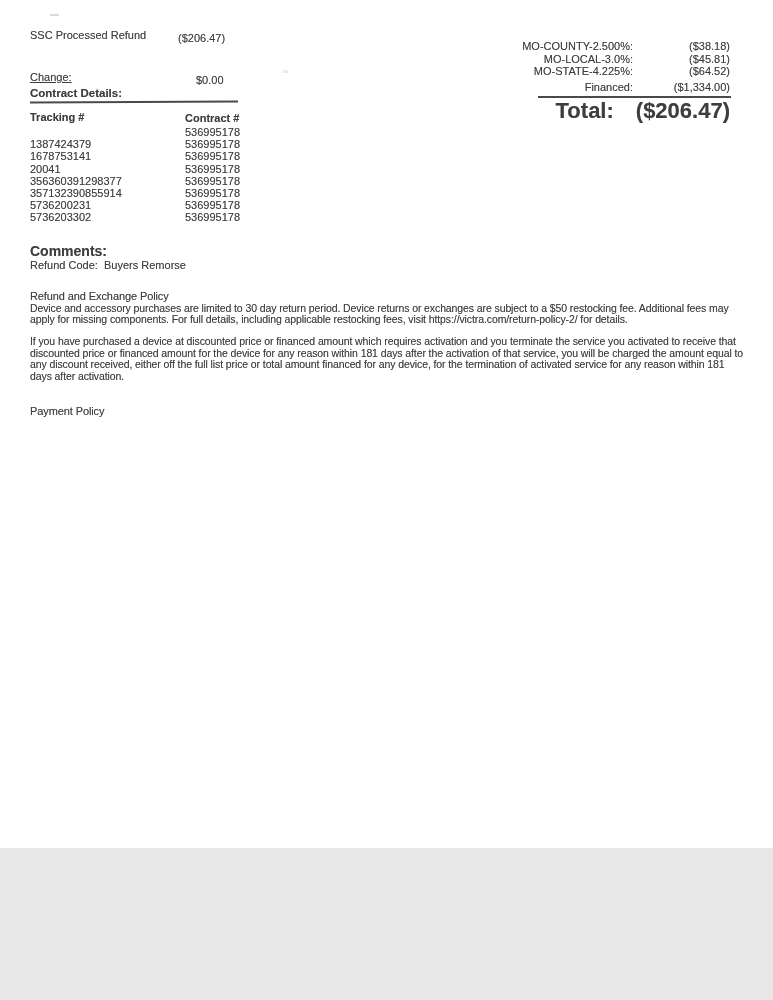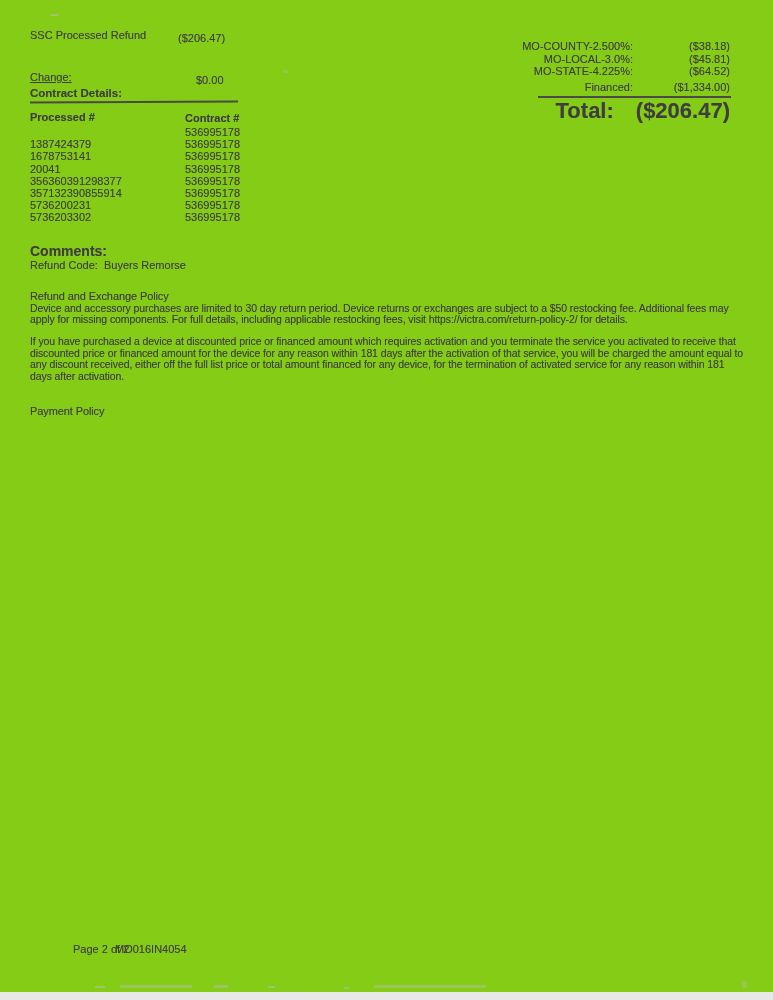--- a/index.html
+++ b/index.html
@@ -1,22 +1,22 @@
 <!DOCTYPE html>
 <html><head>
 <meta charset="utf-8">
 <style>
   * { margin: 0; padding: 0; box-sizing: border-box; }
   html, body { background: #e8e8e8; }
   .page {
     position: relative;
     width: 773px;
-    height: 992px;
+    height: 848px;
     margin: 0 auto;
-    background: #84cc16;
+    background: #ffffff;
     font-family: "Liberation Sans", sans-serif;
     color: #3e3e3e;
     overflow: hidden;
     text-shadow: 0 0 0.5px rgba(90,90,90,0.55);
   }
   .abs { position: absolute; }
   .fs11 { font-size: 11px; line-height: 13px; }
   .bold { font-weight: bold; }
 
   
@@ -117,21 +117,21 @@
         <span class="sum-label">Financed:</span>
         <span class="sum-value">($1,334.00)</span>
       </div>
     </div>
   <div class="abs rule-summary"></div>
   <div class="abs total-row">
     <span class="total-label">Total:</span>
     <span class="total-value">($206.47)</span>
   </div>
 
-  <div class="abs bold tbl-head-tracking">Processed #</div>
+  <div class="abs bold tbl-head-tracking">Tracking #</div>
   <div class="abs bold tbl-head-contract">Contract #</div>
   <div class="abs contract-table">
       <div class="ct-row">
         <span class="ct-tracking">&nbsp;</span>
         <span class="ct-contract">536995178</span>
       </div>
       <div class="ct-row">
         <span class="ct-tracking">1387424379</span>
         <span class="ct-contract">536995178</span>
       </div>

